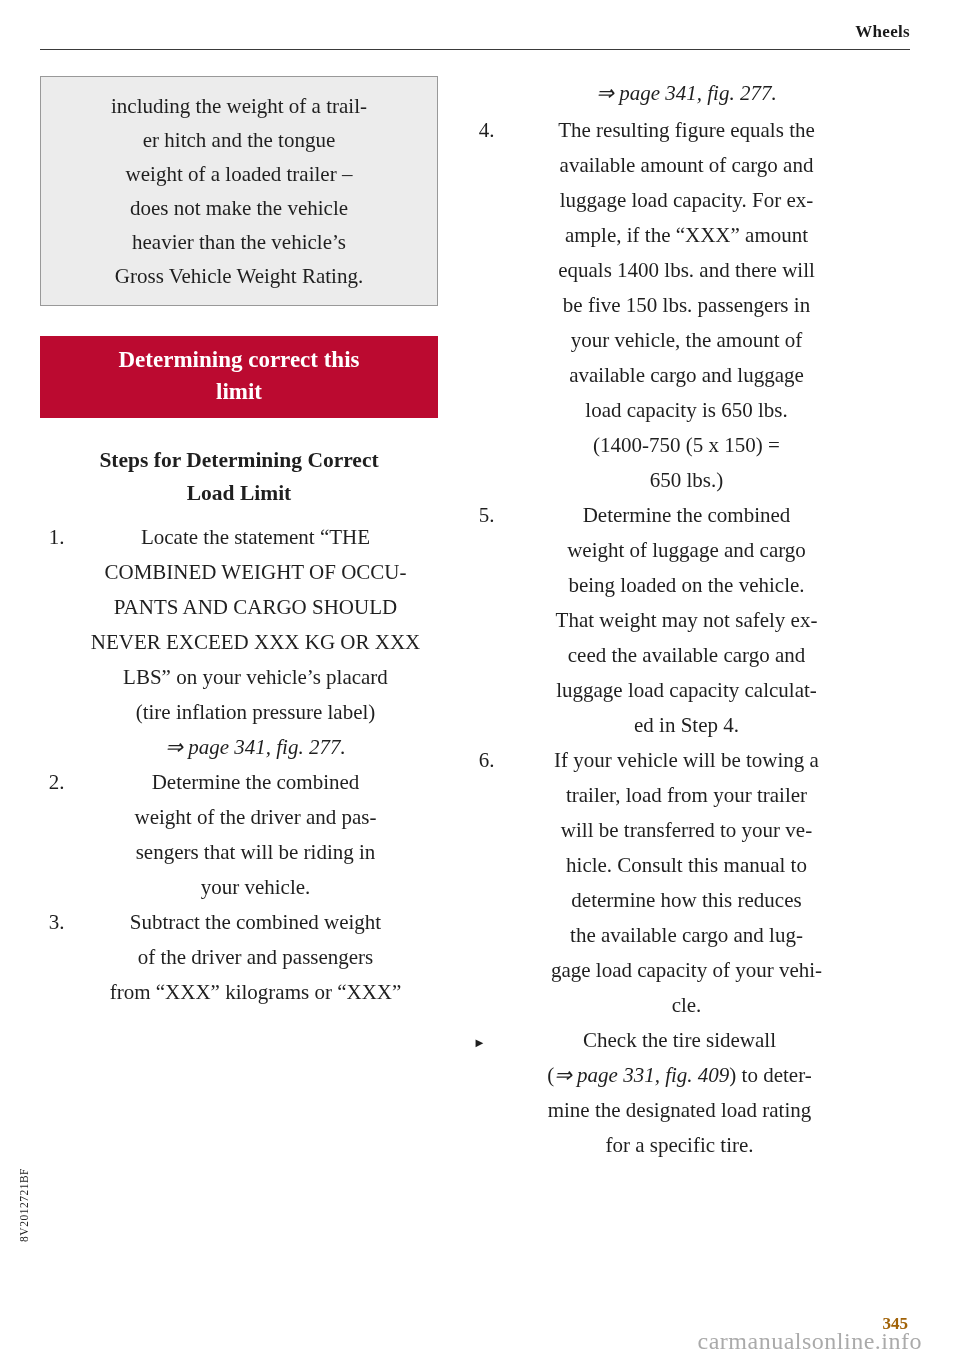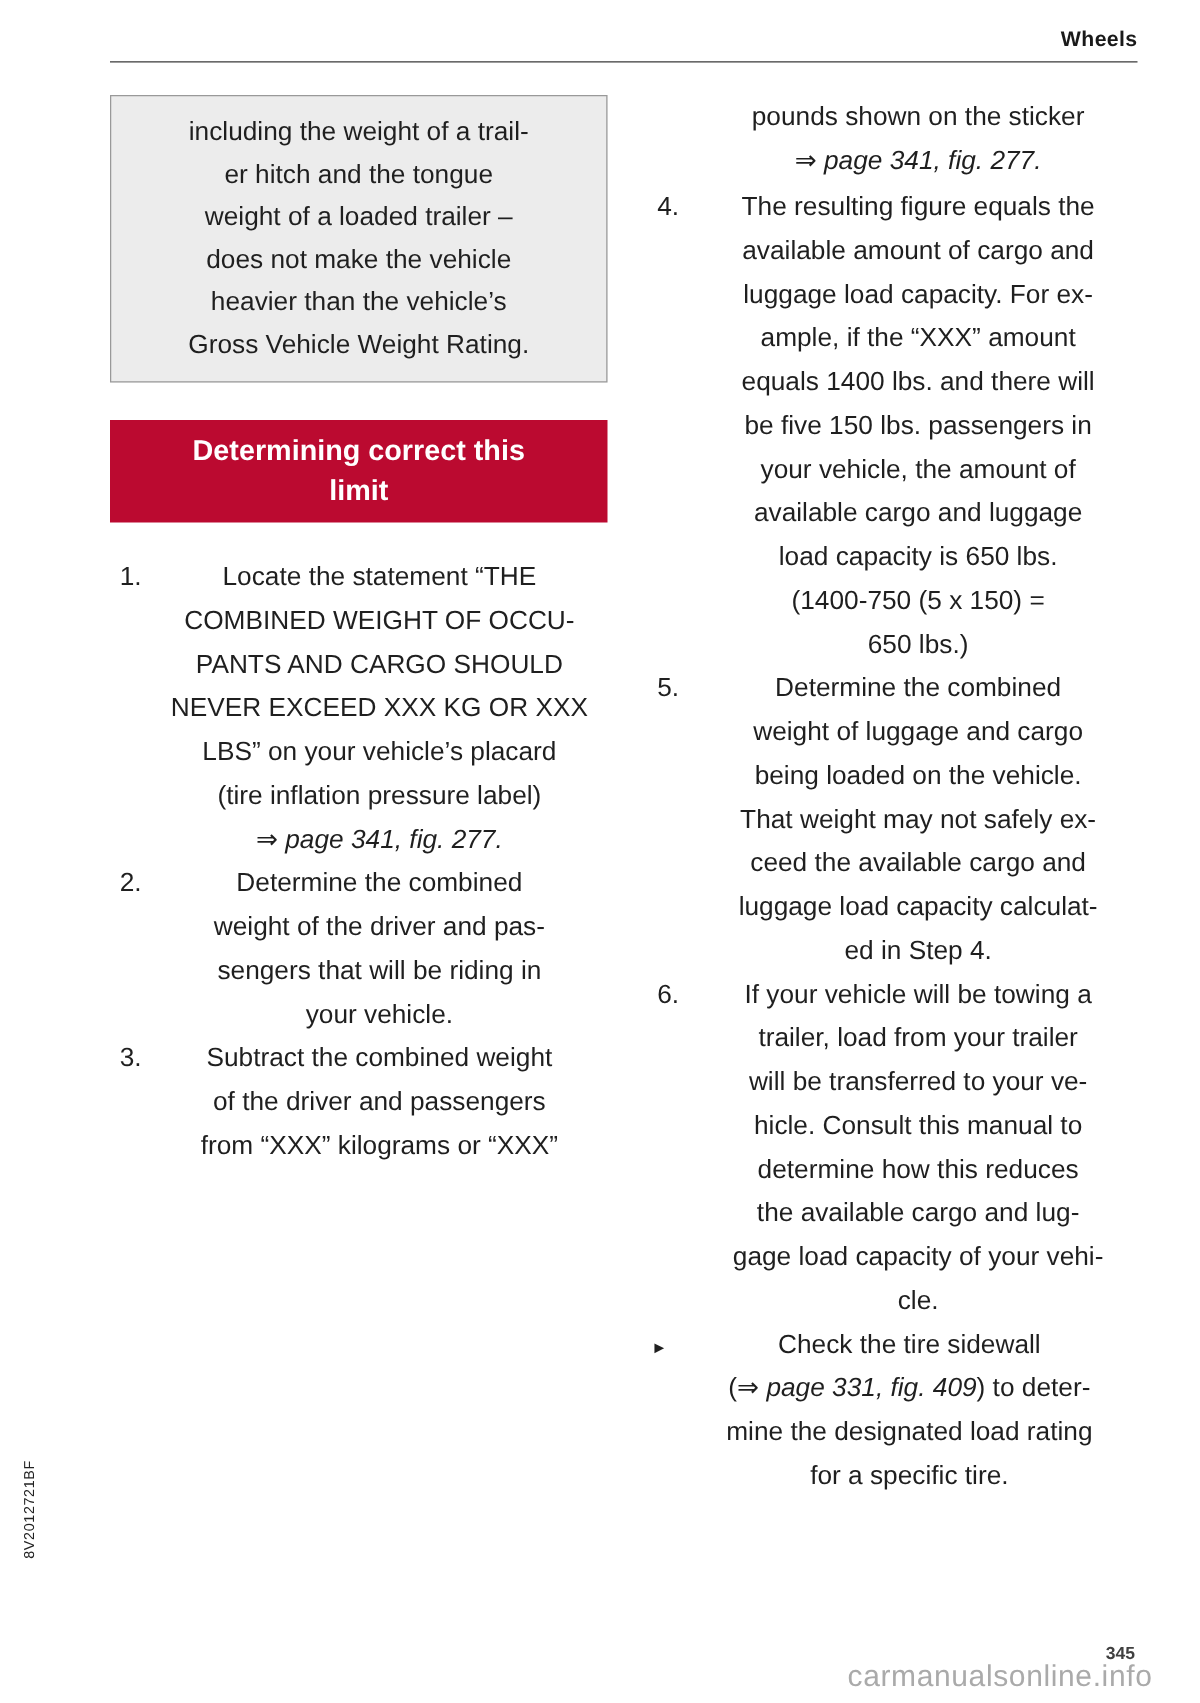--- a/index.html
+++ b/index.html
@@ -4,21 +4,21 @@
 <style>
   * { margin: 0; padding: 0; box-sizing: border-box; }
   html, body { background: #ffffff; }
   body {
     width: 960px; height: 1362px;
     position: relative;
     overflow: hidden;
     font-family: "Liberation Sans", "DejaVu Sans", sans-serif;
     color: var(--text, #1f1f1f);
   }
-  .page { position: relative; width: 960px; height: 1362px; padding: 22px 50px 0 88px; }
+  .page { position: relative; width: 960px; height: 1362px; padding: 22px 50px 0 40px; font-family: Liberation Serif, serif; }
 
   header { text-align: right; }
   .section-title { font-weight: bold; font-size: 17px; letter-spacing: 0.3px; color: #1a1a1a; }
   .rule { border-top: 1.5px solid #3a3a3a; margin-top: 7px; margin-bottom: 26px; }
 
   .columns { display: flex; gap: 32px; text-align: center; }
   .col-left  { width: 398px; flex: none; }
   .col-right { width: 400px; flex: none; }
 
   .body-text, .item-text, .note-box, .red-heading, .sub-heading {
@@ -65,21 +65,21 @@
   .bullet-marker { flex: none; width: 19px; font-size: 13px; line-height: 35px; padding-top: 2px; }
 
   .spine {
     position: absolute; left: 18px; top: 1168px;
     writing-mode: vertical-rl; transform: rotate(180deg);
     font-size: 11.5px; letter-spacing: 0.5px; color: #222222;
   }
 
   .page-number {
     position: absolute; right: 52px; top: 1314px;
-    font-weight: bold; font-size: 14px; color: #404040;
+    font-weight: bold; font-size: 17px; color: #a16207;
   }
 
   .watermark {
     position: absolute; right: 38px; top: 1328px;
     font-size: 24px; letter-spacing: 0.5px;
     color: var(--watermark, #9c9c9c);
     opacity: 0.85;
     text-shadow: 1px 1px 0 #ffffff;
   }
 </style>
@@ -101,20 +101,22 @@
 er hitch and the tongue
 weight of a loaded trailer –
 does not make the vehicle
 heavier than the vehicle’s
 Gross Vehicle Weight Rating.</div>
 
       <h2 class="red-heading">Determining correct this
 limit</h2>
 
 
+      <h3 class="sub-heading">Steps for Determining Correct
+Load Limit</h3>
 
       <div class="list-item">
         <span class="num">1.</span>
         <div class="item-text"><span>Locate the statement “THE
 COMBINED WEIGHT OF OCCU-
 PANTS AND CARGO SHOULD
 NEVER EXCEED XXX KG OR XXX
 LBS” on your vehicle’s placard
 (tire inflation pressure label)
 </span><span class="ref">⇒ page 341, fig. 277.</span></div>
@@ -132,22 +134,21 @@
         <span class="num">3.</span>
         <div class="item-text"><span>Subtract the combined weight
 of the driver and passengers
 from “XXX” kilograms or “XXX”</span></div>
       </div>
 
     </section>
 
     <section class="col col-right">
 
-      <p class="body-text continuation"><span>pounds shown on the sticker
-</span><span class="ref">⇒ page 341, fig. 277.</span></p>
+      <p class="body-text continuation"><span class="ref">⇒ page 341, fig. 277.</span></p>
 
       <div class="list-item">
         <span class="num">4.</span>
         <div class="item-text"><span>The resulting figure equals the
 available amount of cargo and
 luggage load capacity. For ex-
 ample, if the “XXX” amount
 equals 1400 lbs. and there will
 be five 150 lbs. passengers in
 your vehicle, the amount of

